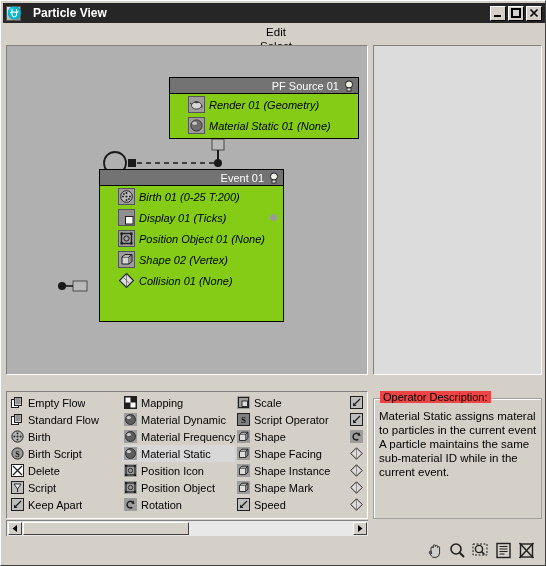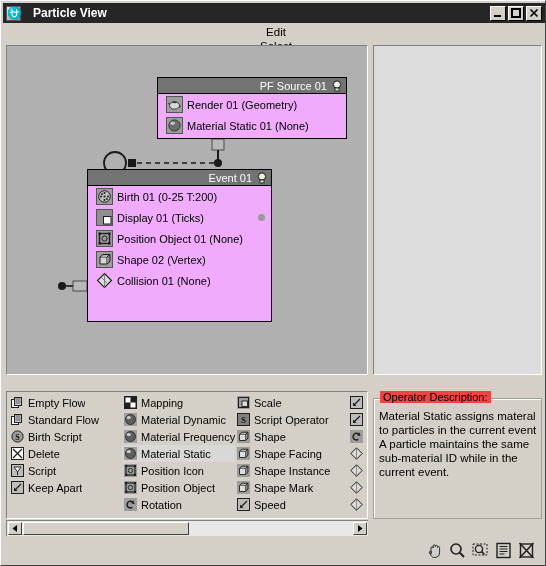--- a/index.html
+++ b/index.html
@@ -36,29 +36,29 @@
   .menu-item{font-size:11.5px;padding:1px 7px 1px 6px;cursor:default;color:#000;}
 
   
   .canvas{position:absolute;left:5px;top:44px;width:362px;height:330px;
     background:#b0b0b0;
     border-left:1px solid #808080;border-top:1px solid #808080;
     border-right:1px solid #fff;border-bottom:1px solid #fff;
     box-sizing:border-box;overflow:hidden;}
 
   
-  .node{position:absolute;background:#f0abfc;
-    border:1px solid #000;box-sizing:border-box;}
+  .node{position:absolute;background:#84cc16;
+    border:1px solid #000;box-sizing:border-box;margin-left:12px;}
   .node-head{height:16px;background:#737373;color:#fff;
     display:flex;align-items:center;justify-content:flex-end;
     padding-right:3px;font-size:11px;box-sizing:border-box;
     border-bottom:1px solid #000;}
   .node-head .bulb{margin-left:4px;width:12px;height:12px;display:inline-block;}
   .row{height:21px;display:flex;align-items:center;box-sizing:border-box;
-       padding-left:8px;position:relative;}
+       padding-left:18px;position:relative;font-style:italic;}
   .row .ico{width:17px;height:17px;flex:0 0 17px;margin-right:4px;
     border:1px solid #555;box-sizing:border-box;background:#a8a8a8;
     display:block;}
   .row .lbl{font-size:11px;color:#000;white-space:nowrap;}
   .row .statedot{position:absolute;right:6px;width:7px;height:7px;border-radius:50%;
     background:#9a9a9a;}
 
   
   .conn{position:absolute;}
 
@@ -305,20 +305,33 @@
         </div>
         <div class="depot-item">
           <span class="di">
             <svg width="13" height="13" viewBox="0 0 13 13">
               <rect x="0.5" y="3.5" width="7" height="8" fill="#fff" stroke="#1f1f1f" stroke-width="1"></rect>
               <rect x="3.5" y="1.5" width="7" height="8" fill="#cfcfcf" stroke="#1f1f1f" stroke-width="1"></rect>
               <path d="M4.5 3 h5 M4.5 5 h5 M4.5 7 h5" stroke="#1f1f1f" stroke-width="0.7"></path>
             </svg>
           </span>
           <span class="dl">Standard Flow</span>
+        </div>
+        <div class="depot-item">
+          <span class="di">
+            <svg width="13" height="13" viewBox="0 0 13 13">
+              <circle cx="6.5" cy="6.5" r="5.6" fill="#b4b4b4" stroke="#1f1f1f" stroke-width="1"></circle>
+              <circle cx="6.5" cy="6.5" r="1" fill="#1f1f1f"></circle>
+              <circle cx="6.5" cy="3.4" r="0.9" fill="#1f1f1f"></circle>
+              <circle cx="6.5" cy="9.6" r="0.9" fill="#1f1f1f"></circle>
+              <circle cx="3.4" cy="6.5" r="0.9" fill="#1f1f1f"></circle>
+              <circle cx="9.6" cy="6.5" r="0.9" fill="#1f1f1f"></circle>
+            </svg>
+          </span>
+          <span class="dl">Birth</span>
         </div>
         <div class="depot-item">
           <span class="di">
             <svg width="13" height="13" viewBox="0 0 13 13">
               <circle cx="6.5" cy="6.5" r="5.6" fill="#9a9a9a" stroke="#1f1f1f" stroke-width="1"></circle>
               <text x="6.5" y="9.6" font-size="8" font-family="Liberation Serif, serif" font-weight="bold" text-anchor="middle" fill="#111">S</text>
             </svg>
           </span>
           <span class="dl">Birth Script</span>
         </div>

